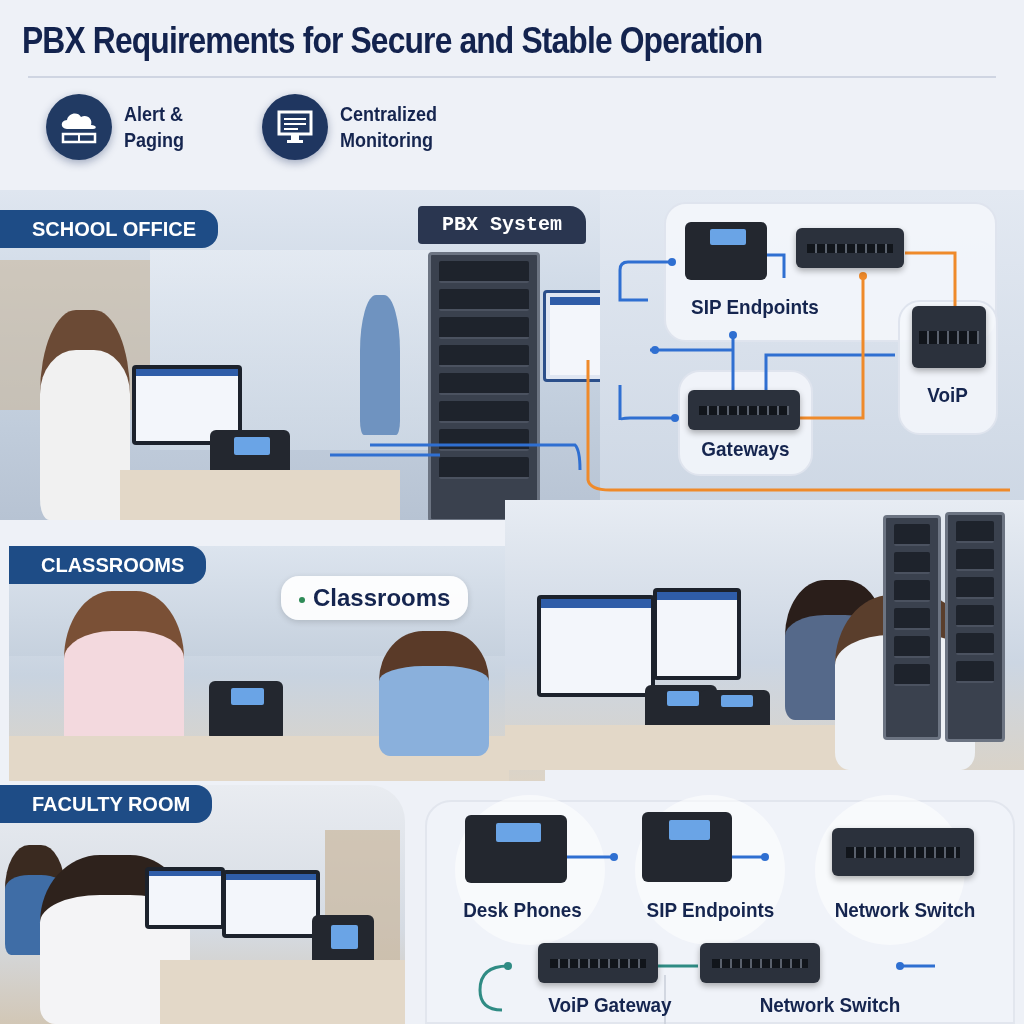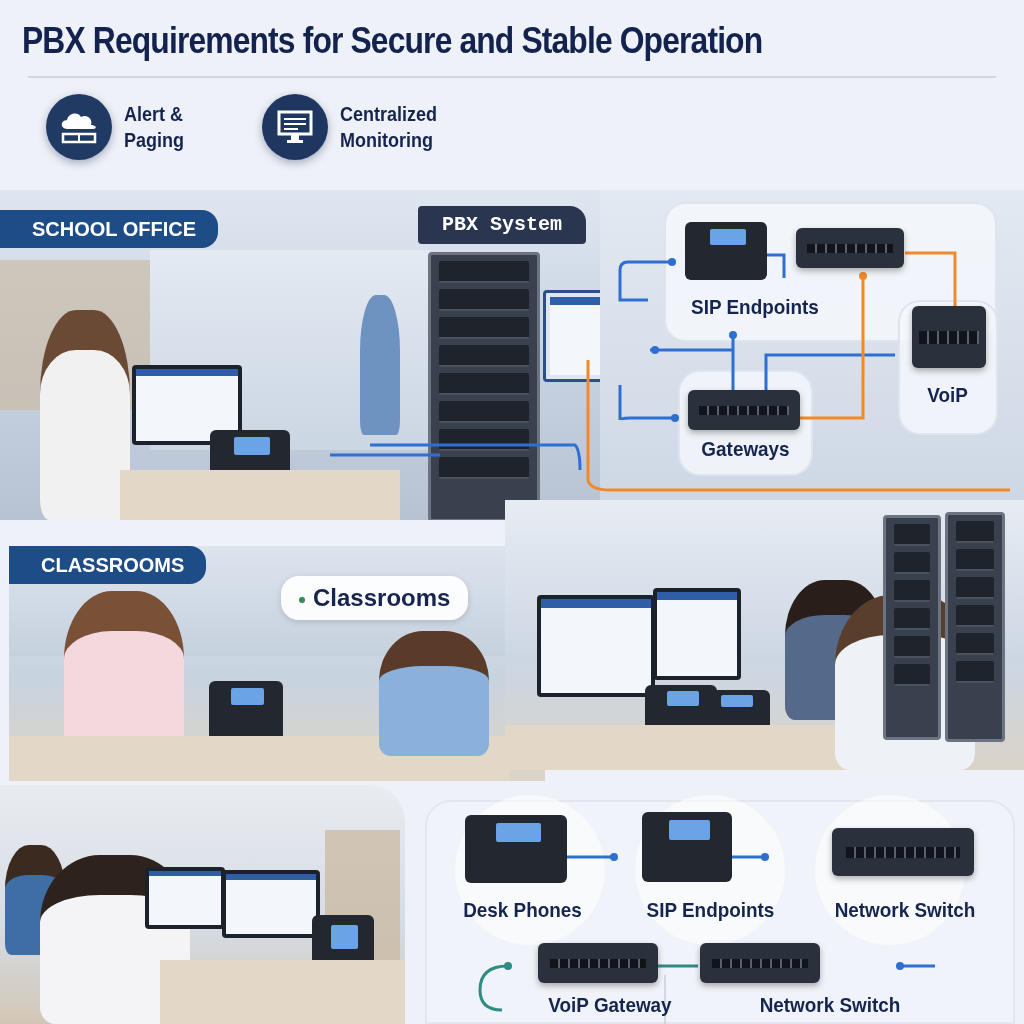--- a/index.html
+++ b/index.html
@@ -189,20 +189,21 @@
   <div class="monitor" style="left:145px;top:82px;width:80px;height:62px">
       <div class="screen"></div>
     </div>
   <div class="monitor" style="left:222px;top:85px;width:98px;height:68px">
       <div class="screen"></div>
     </div>
   <div class="phone" style="left:312px;top:130px;width:62px;height:85px">
       <div class="disp"></div>
     </div>
   <div class="desk" style="left:160px;top:175px;width:245px;height:64px"></div>
+  <div class="label-pill pill-blue" style="left:0;top:0">FACULTY ROOM</div>
 </div>
 
 <div class="bottom-panel"></div>
 <div class="circle-bg" style="left:455px;top:795px"></div>
 <div class="circle-bg" style="left:635px;top:795px"></div>
 <div class="circle-bg" style="left:815px;top:795px"></div>
 <svg class="lines" width="1024" height="1024">
   <line x1="562" y1="857" x2="614" y2="857" stroke="#2f6fd1" stroke-width="3"></line>
   <line x1="720" y1="857" x2="765" y2="857" stroke="#2f6fd1" stroke-width="3"></line>
   <circle cx="562" cy="857" r="4" fill="#2f6fd1"></circle>

